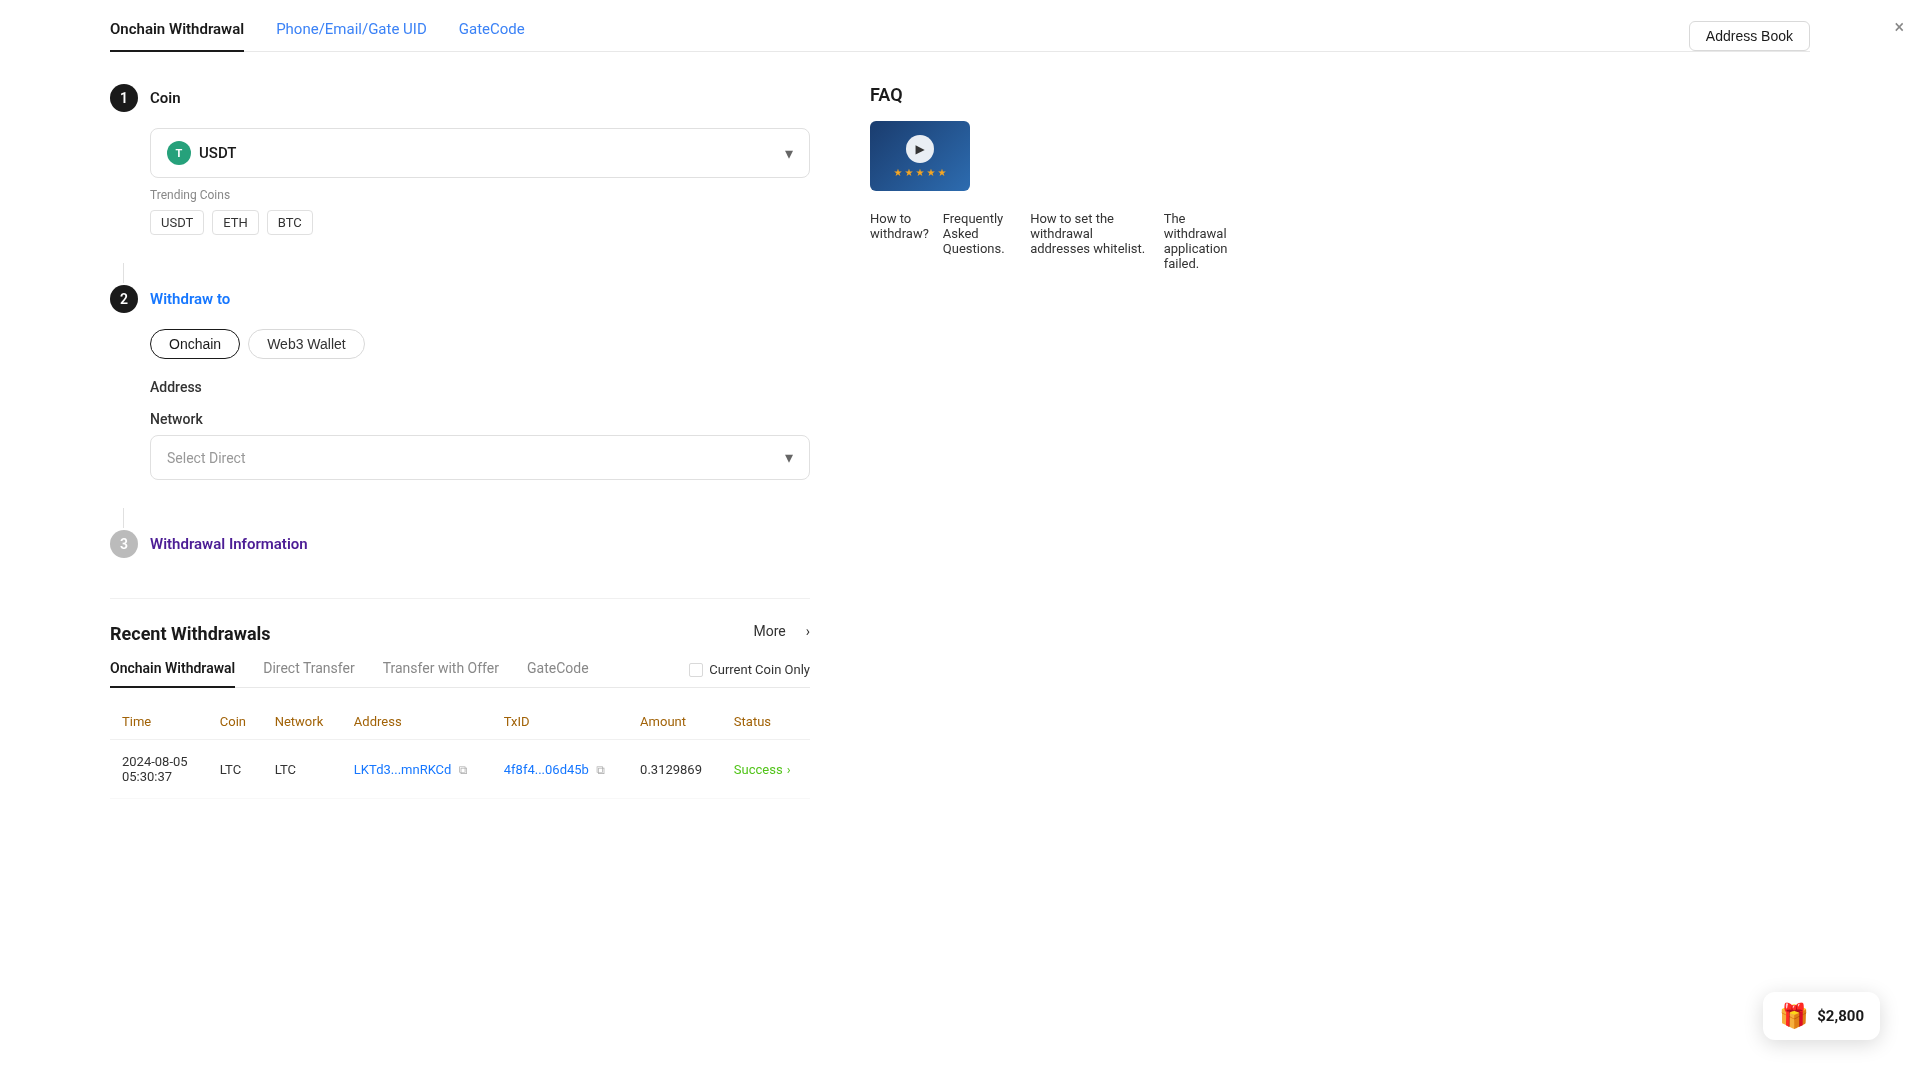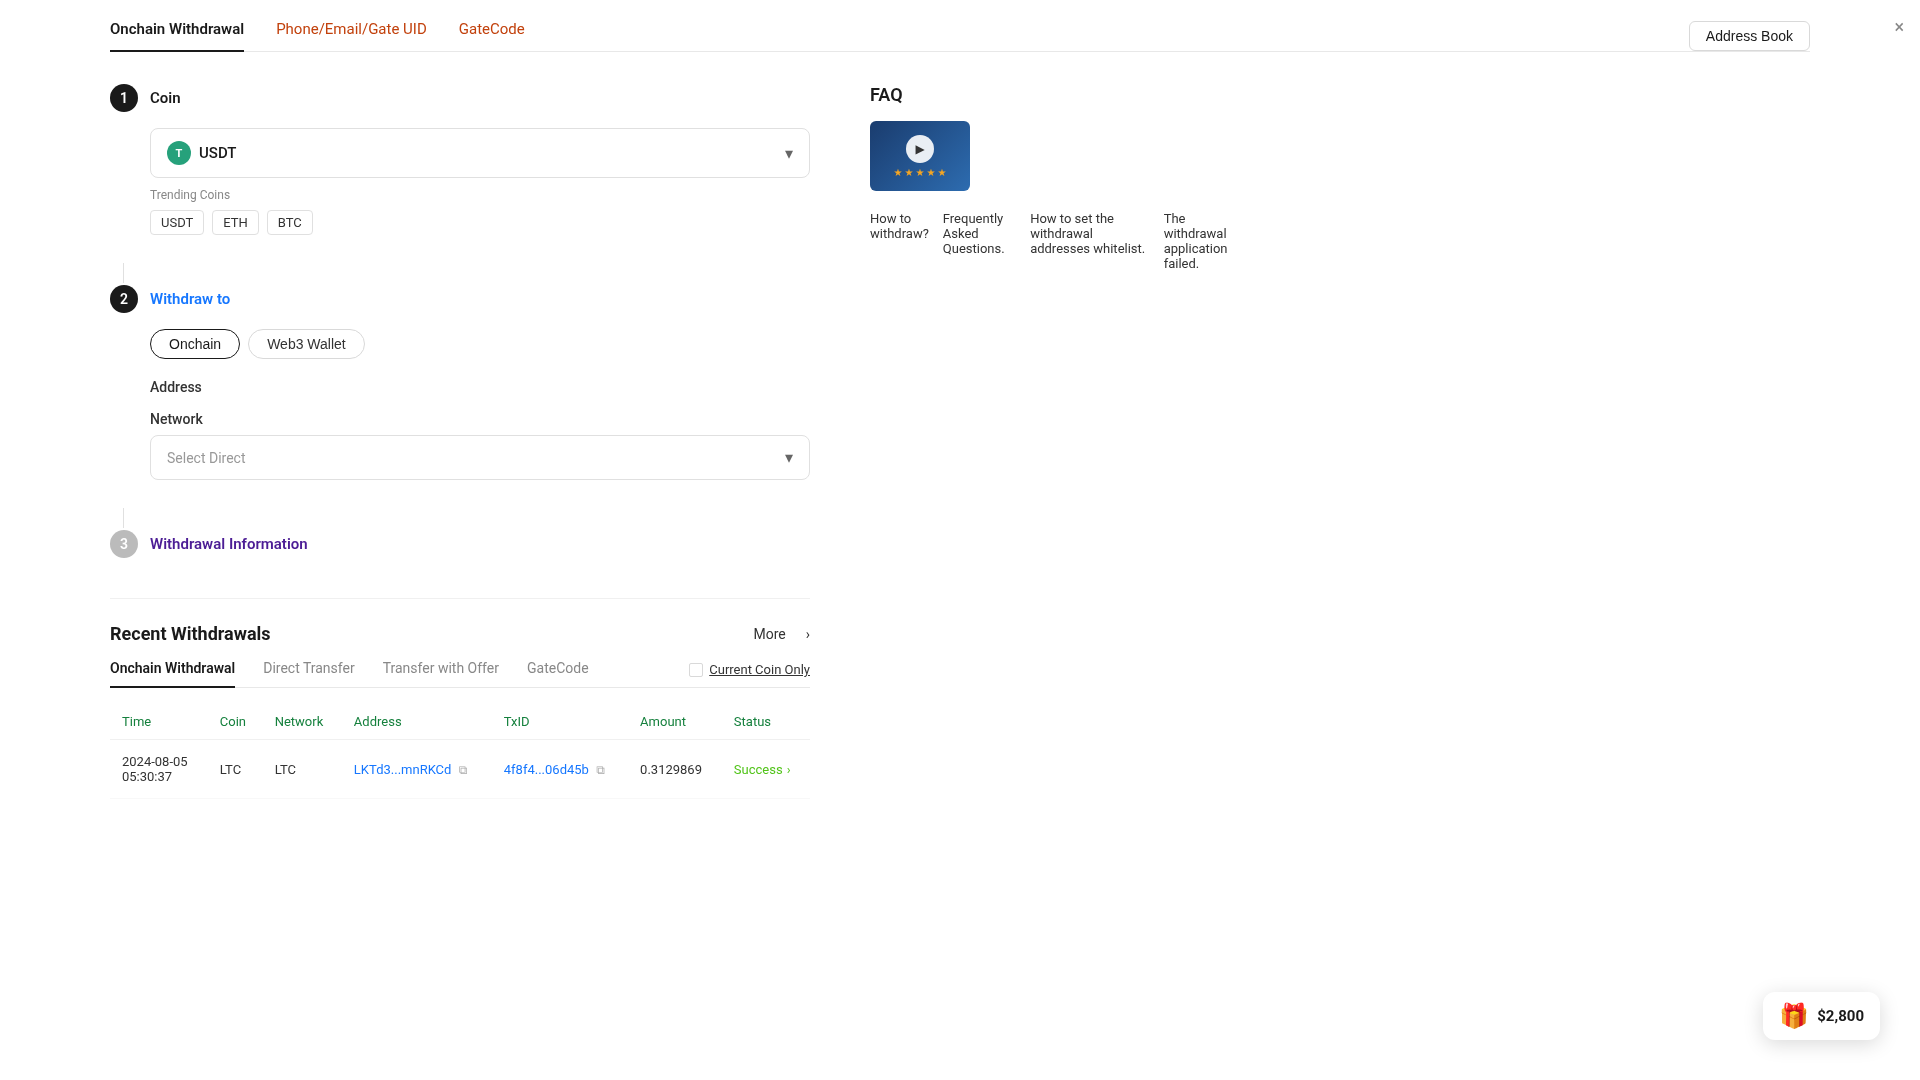--- a/index.html
+++ b/index.html
@@ -28,21 +28,21 @@
       position: relative;
       justify-content: space-between;
     }
     .top-tabs-left {
       display: flex;
       gap: 32px;
     }
     .tab-item {
       padding-bottom: 12px;
       cursor: pointer;
-      color: #c2410c;
+      color: #3b82f6;
       font-size: 15px;
       font-weight: 400;
       border-bottom: 2px solid transparent;
       margin-bottom: -1px;
     }
     .tab-item.active {
       color: #1a1a1a;
       font-weight: 600;
       border-bottom: 2px solid #1a1a1a;
     }
@@ -319,21 +319,21 @@
 
     
     .recent-section {
       margin-top: 40px;
       border-top: 1px solid #f0f0f0;
       padding-top: 24px;
     }
     .recent-header {
       display: flex;
       justify-content: space-between;
-      align-items: center;
+      align-items: flex-start;
       margin-bottom: 16px;
     }
     .recent-title {
       font-size: 18px;
       font-weight: 700;
     }
     .more-link {
       color: #333;
       font-size: 14px;
       cursor: pointer;
@@ -367,40 +367,39 @@
       border-bottom: 2px solid #1a1a1a;
     }
     .current-coin-only {
       display: flex;
       align-items: center;
       gap: 6px;
       font-size: 13px;
       color: #333;
       padding-bottom: 10px;
       cursor: pointer;
-      text-decoration: underline;
     }
     .checkbox-square {
       width: 14px;
       height: 14px;
       border: 1px solid #d9d9d9;
       border-radius: 2px;
       background: #fff;
     }
 
     
     .withdrawals-table {
       width: 100%;
       border-collapse: collapse;
     }
     .withdrawals-table th {
       text-align: left;
       padding: 10px 12px;
       font-size: 13px;
-      color: #15803d;
+      color: #a16207;
       font-weight: 400;
       border-bottom: 1px solid #f0f0f0;
     }
     .withdrawals-table td {
       padding: 14px 12px;
       font-size: 13px;
       color: #333;
       border-bottom: 1px solid #f8f8f8;
     }
     .link-text {

